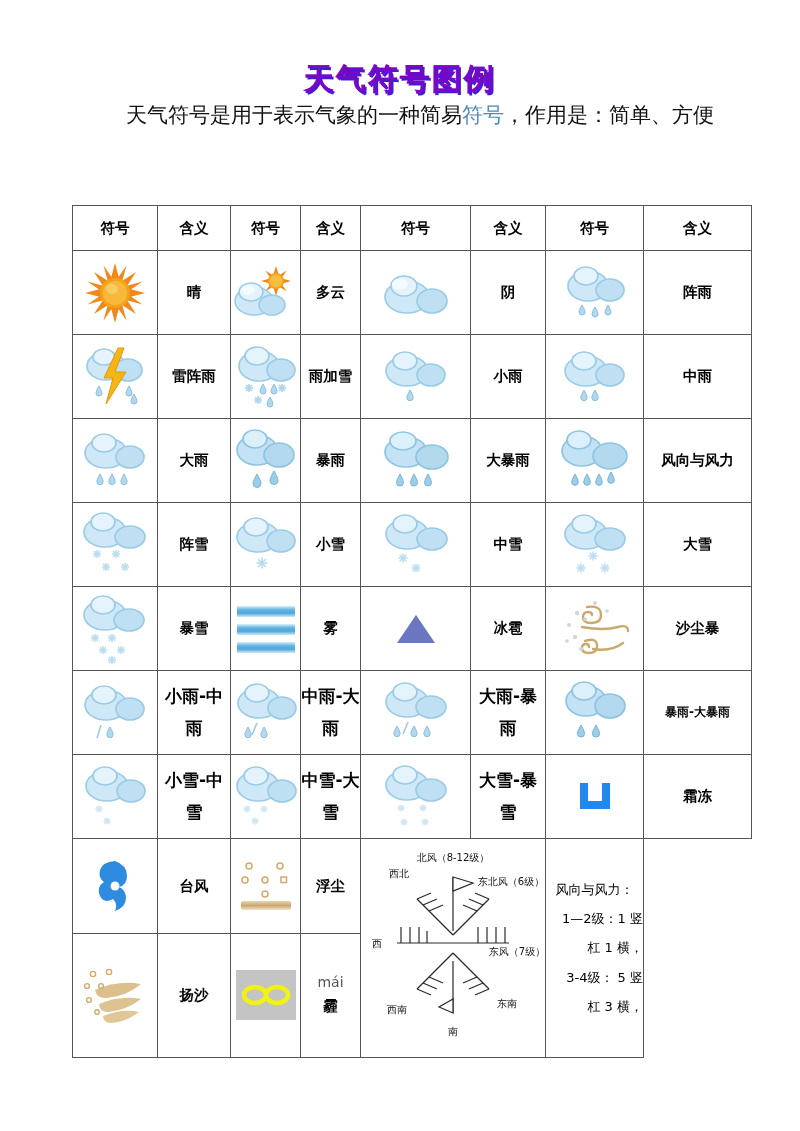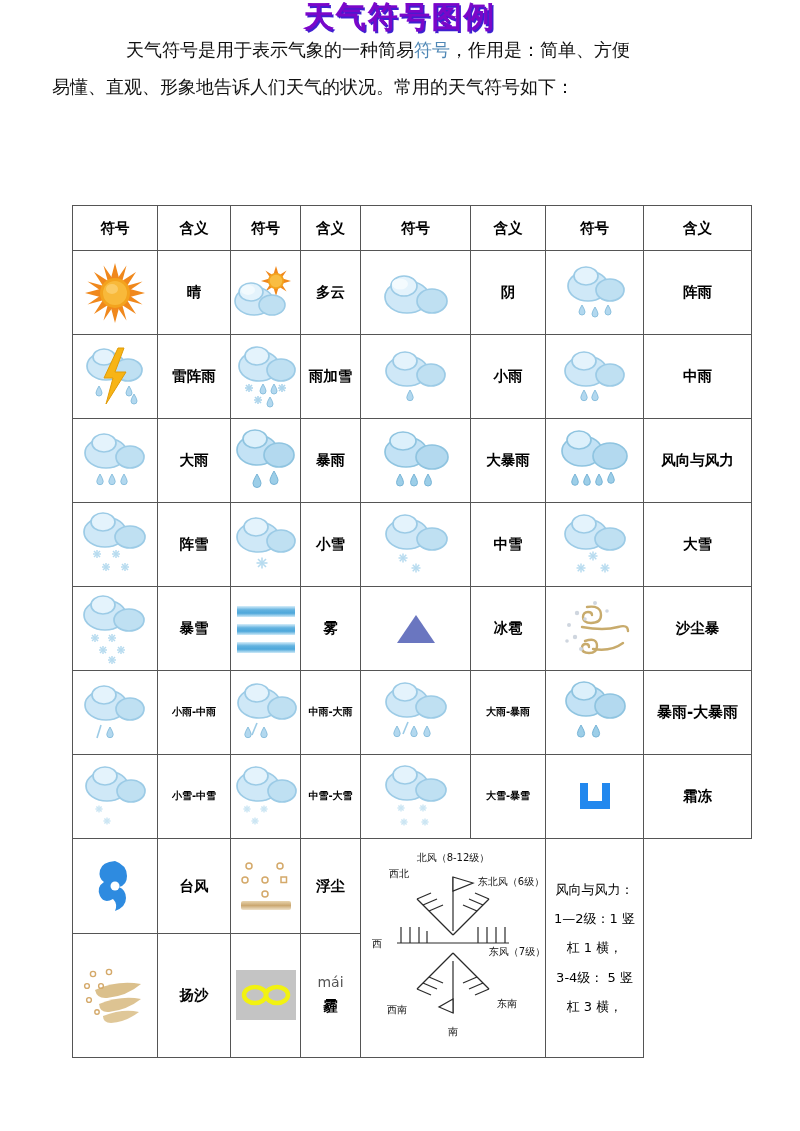--- a/index.html
+++ b/index.html
@@ -16,26 +16,27 @@
   
   .title {
     text-align:center;
     font-family:"DejaVu Sans","Liberation Sans",sans-serif;
     font-weight:bold;
     font-size:30px;
     letter-spacing:2px;
     color:#7a07c8;
     text-shadow:1.5px 1.5px 0 #3f1fd0, -0.5px -0.5px 0 #9b2ae0;
     margin:0;
+    padding-top:62px;
     line-height:1.1;
   }
 
   
   .intro {
-    font-size:18px;
+    font-size:21px;
     line-height:1.95;
     color:#111;
     margin:0;
     padding:0 52px;
   }
   .intro .p1 { text-indent:74px; display:block; }
   .intro .p2 { display:block; margin-top:2px; }
   .lnk { color:#4f87b5; }
 
   
@@ -64,54 +65,53 @@
     font-weight:bold;
     font-family:"DejaVu Sans","Liberation Sans",sans-serif;
   }
   td.sym { height:84px; }
   td.mean {
     font-size:14.5px; font-weight:bold;
     font-family:"DejaVu Sans","Liberation Sans",sans-serif;
     line-height:1.85;
     padding:0 4px;
   }
-  td.mean.small { font-size:10px; }
-  td.mean.tiny  { font-size:15px; }
+  td.mean.small { font-size:17px; }
+  td.mean.tiny  { font-size:12px; }
 
   
   .ic { position:relative; width:100%; height:82px; }
   .ic svg { position:absolute; left:50%; top:50%; transform:translate(-50%,-50%); }
 
   
   td.rose { padding:0; }
   .rosebox { position:relative; width:100%; height:218px; }
   .rosebox svg { position:absolute; left:0; top:0; }
 
   
   td.wlegend {
     text-align:left;
     vertical-align:top;
     padding:12px 7px 6px 9px;
     font-size:13px;
     line-height:2.25;
     font-family:"DejaVu Sans","Liberation Sans",sans-serif;
   }
   td.wlegend .hdl { font-weight:normal; display:block; }
-  td.wlegend .ln  { display:block; }
+  td.wlegend .ln  { display:block;text-align:right; }
 </style>
 </head>
 <body>
 
 <div class="page">
 
   <h1 class="title">天气符号图例</h1>
 
   <p class="intro">
     <span class="p1"><span>天气符号是用于表示气象的一种简易</span><span class="lnk">符号</span><span>，作用是：简单、方便</span></span>
-    <span class="p2">易懂、直观、形象地告诉人们天气的状况。常用的天气符号如下：</span>
   </p>
 
   <table class="wx">
     <colgroup>
       <col class="c1">
         <col class="c2">
         <col class="c3">
         <col class="c4">
       <col class="c5">
         <col class="c6">

